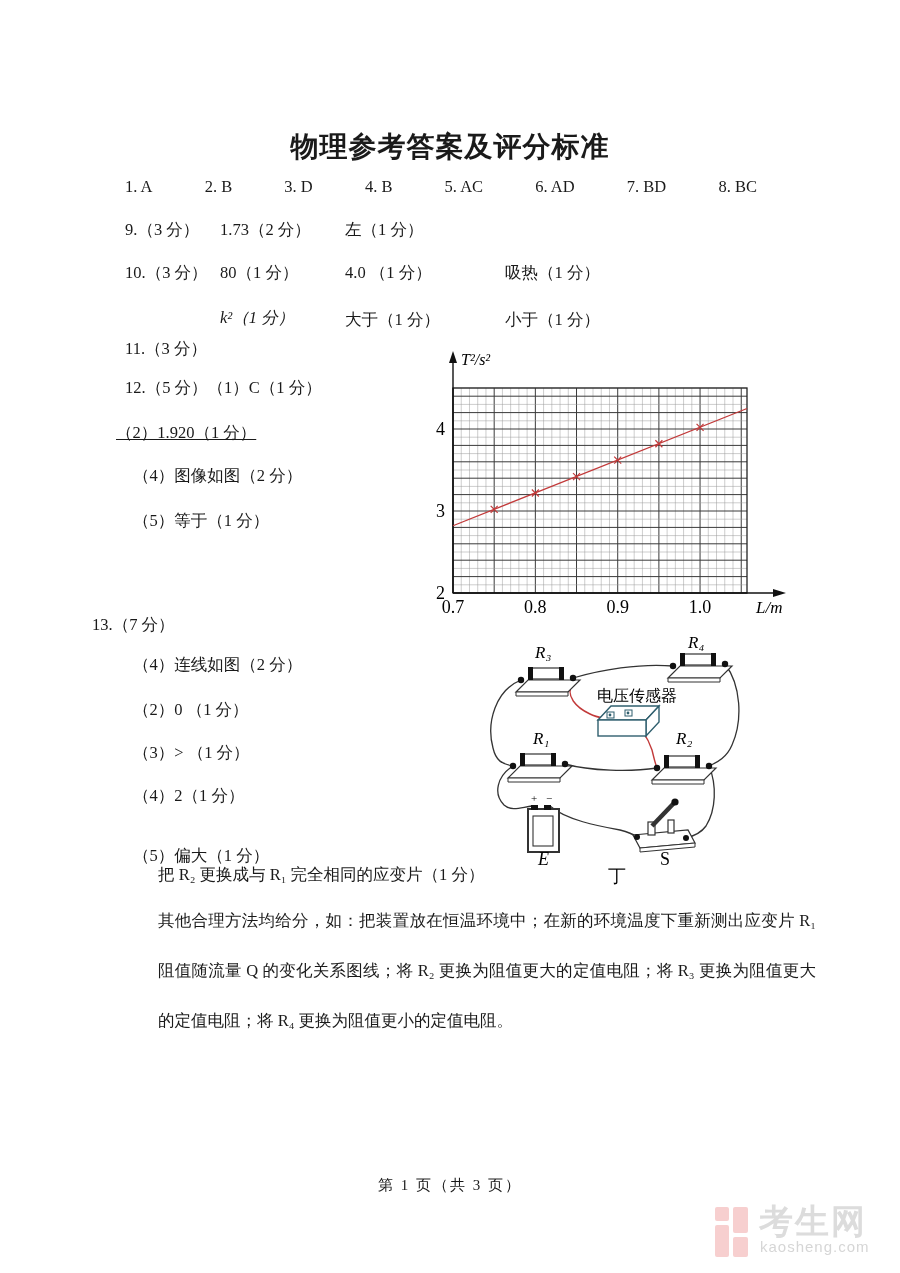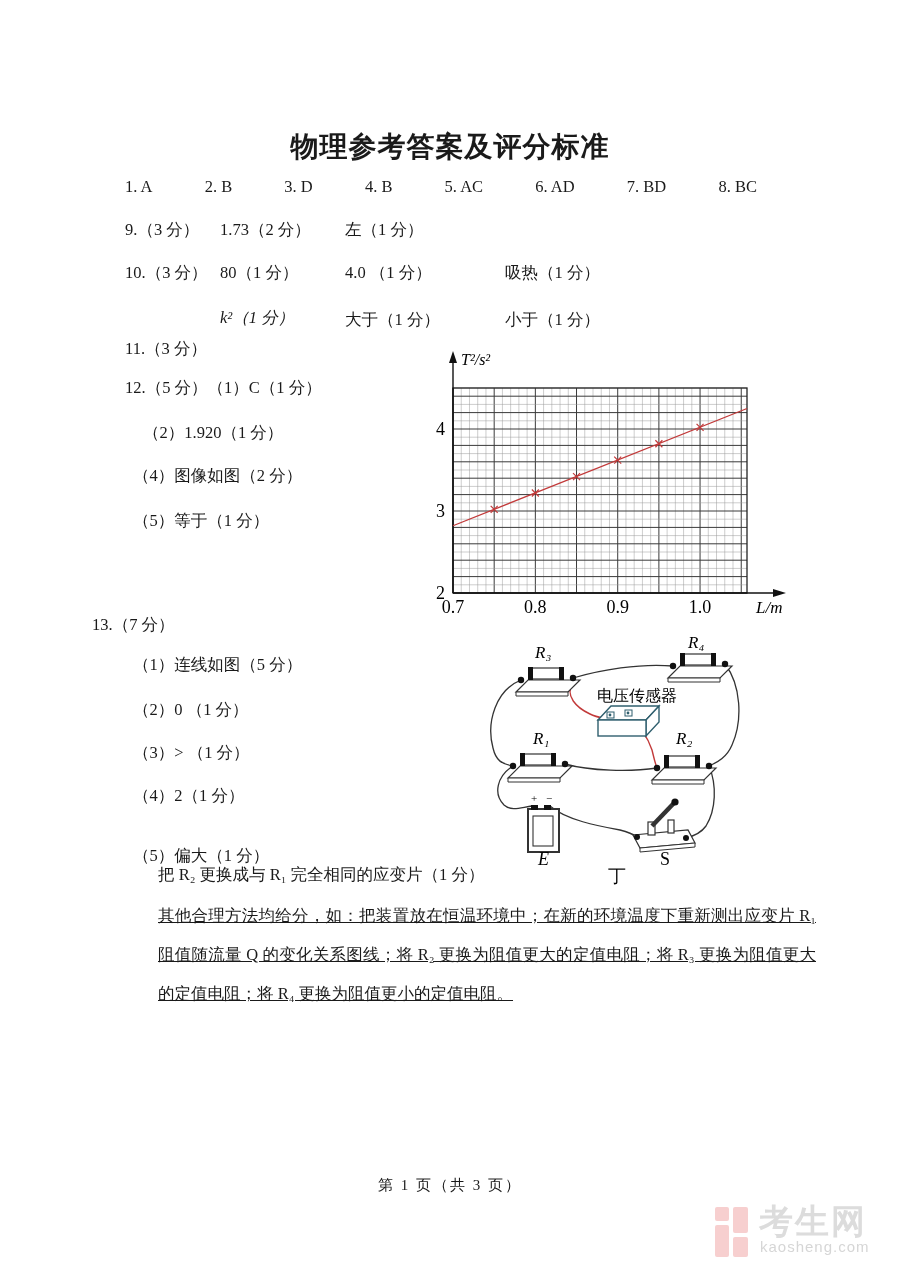--- a/index.html
+++ b/index.html
@@ -4,21 +4,21 @@
 <style>
   html,body{margin:0;padding:0;background:#888;}
   .page{position:relative;width:900px;height:1273px;background:#ffffff;margin:0 auto;
         font-family:"Liberation Serif","DejaVu Serif",serif;color:#1a1a1a;overflow:hidden;}
   .abs{position:absolute;white-space:nowrap;}
   .title{font-size:21px;letter-spacing:1px;width:900px;text-align:center;}
   .subtitle{font-size:28px;font-weight:bold;width:900px;text-align:center;
             font-family:"Liberation Sans","DejaVu Sans",sans-serif;letter-spacing:1px;}
   .row{font-size:16.5px;}
   .mcrow{display:flex;justify-content:space-between;}
-  .para{font-size:16.5px;line-height:39px;white-space:normal;text-align:justify;text-decoration:underline;}
+  .para{font-size:16.5px;line-height:50px;white-space:normal;text-align:justify;}
   .footer{font-size:15px;width:900px;text-align:center;letter-spacing:2px;}
   .wm-block{position:absolute;background:#f7cfcf;border-radius:2px;}
   .wm-name{position:absolute;left:44px;top:-6px;font-size:34px;font-weight:bold;color:#dcdcdc;
            font-family:"Liberation Sans","DejaVu Sans",sans-serif;letter-spacing:2px;}
   .wm-domain{position:absolute;left:45px;top:33px;font-size:15px;color:#d6d6d6;
              font-family:"Liberation Sans","DejaVu Sans",sans-serif;letter-spacing:1px;}
   svg text{font-family:"Liberation Serif","DejaVu Serif",serif;}
 </style>
 </head>
 <body>
@@ -51,21 +51,21 @@
   </div>
   <div>
     <span class="abs row" style="top:309px;left:125px;margin-top:29px;">11.（3 分）</span>
     <span class="abs row" style="top:307px;left:220px;font-style:italic;">k²（1 分）</span>
     <span class="abs row" style="top:309px;left:345px;">大于（1 分）</span>
     <span class="abs row" style="top:309px;left:505px;">小于（1 分）</span>
   </div>
 
   <div>
     <span class="abs row" style="top:377px;left:125px;">12.（5 分）（1）C（1 分）</span>
-    <span class="abs row" style="top:422px;left:143px;">（2）1.920（1 分）</span>
+    <span class="abs row" style="top:422px;left:116px;text-decoration:underline;">（2）1.920（1 分）</span>
     <span class="abs row" style="top:465px;left:133px;">（4）图像如图（2 分）</span>
     <span class="abs row" style="top:510px;left:133px;">（5）等于（1 分）</span>
   </div>
 
   <div class="abs" style="top:347px;left:430px;">
     <svg id="chart" width="375" height="275">
         <line x1="23" y1="41" x2="23" y2="246" stroke="#3a3a3a" stroke-width="1"></line>
         <line x1="31.235294117647065" y1="41" x2="31.235294117647065" y2="246" stroke="#9a9a9a" stroke-width="0.5"></line>
         <line x1="39.47058823529413" y1="41" x2="39.47058823529413" y2="246" stroke="#9a9a9a" stroke-width="0.5"></line>
         <line x1="47.7058823529412" y1="41" x2="47.7058823529412" y2="246" stroke="#9a9a9a" stroke-width="0.5"></line>
@@ -152,21 +152,21 @@
         <line x1="184.20588235294125" y1="116.66" x2="191.20588235294125" y2="109.66" stroke="#c23a3a" stroke-width="1.2"></line>
         <line x1="225.3823529411765" y1="93.25999999999999" x2="232.3823529411765" y2="100.25999999999999" stroke="#c23a3a" stroke-width="1.2"></line>
         <line x1="225.3823529411765" y1="100.25999999999999" x2="232.3823529411765" y2="93.25999999999999" stroke="#c23a3a" stroke-width="1.2"></line>
         <line x1="266.5588235294118" y1="76.86000000000004" x2="273.5588235294118" y2="83.86000000000004" stroke="#c23a3a" stroke-width="1.2"></line>
         <line x1="266.5588235294118" y1="83.86000000000004" x2="273.5588235294118" y2="76.86000000000004" stroke="#c23a3a" stroke-width="1.2"></line>
       </svg>
   </div>
 
   <div>
     <span class="abs row" style="top:614px;left:92px;">13.（7 分）</span>
-    <span class="abs row" style="top:654px;left:133px;">（1）连线如图（5 分）</span>
+    <span class="abs row" style="top:654px;left:133px;">（4）连线如图（2 分）</span>
     <span class="abs row" style="top:699px;left:133px;">（2）0 （1 分）</span>
     <span class="abs row" style="top:742px;left:133px;">（3）&gt; （1 分）</span>
     <span class="abs row" style="top:785px;left:133px;">（4）2（1 分）</span>
     <span class="abs row" style="top:845px;left:133px;">（5）偏大（1 分）</span>
     <span class="abs row" style="top:864px;left:158px;">把 R₂ 更换成与 R₁ 完全相同的应变片（1 分）</span>
     <div class="abs para" style="top:896px;left:158px;width:658px;">其他合理方法均给分，如：把装置放在恒温环境中；在新的环境温度下重新测出应变片 R₁ 阻值随流量 Q 的变化关系图线；将 R₂ 更换为阻值更大的定值电阻；将 R₃ 更换为阻值更大的定值电阻；将 R₄ 更换为阻值更小的定值电阻。</div>
   </div>
 
   <div class="abs" style="top:630px;left:480px;">
     <svg width="320" height="262">

